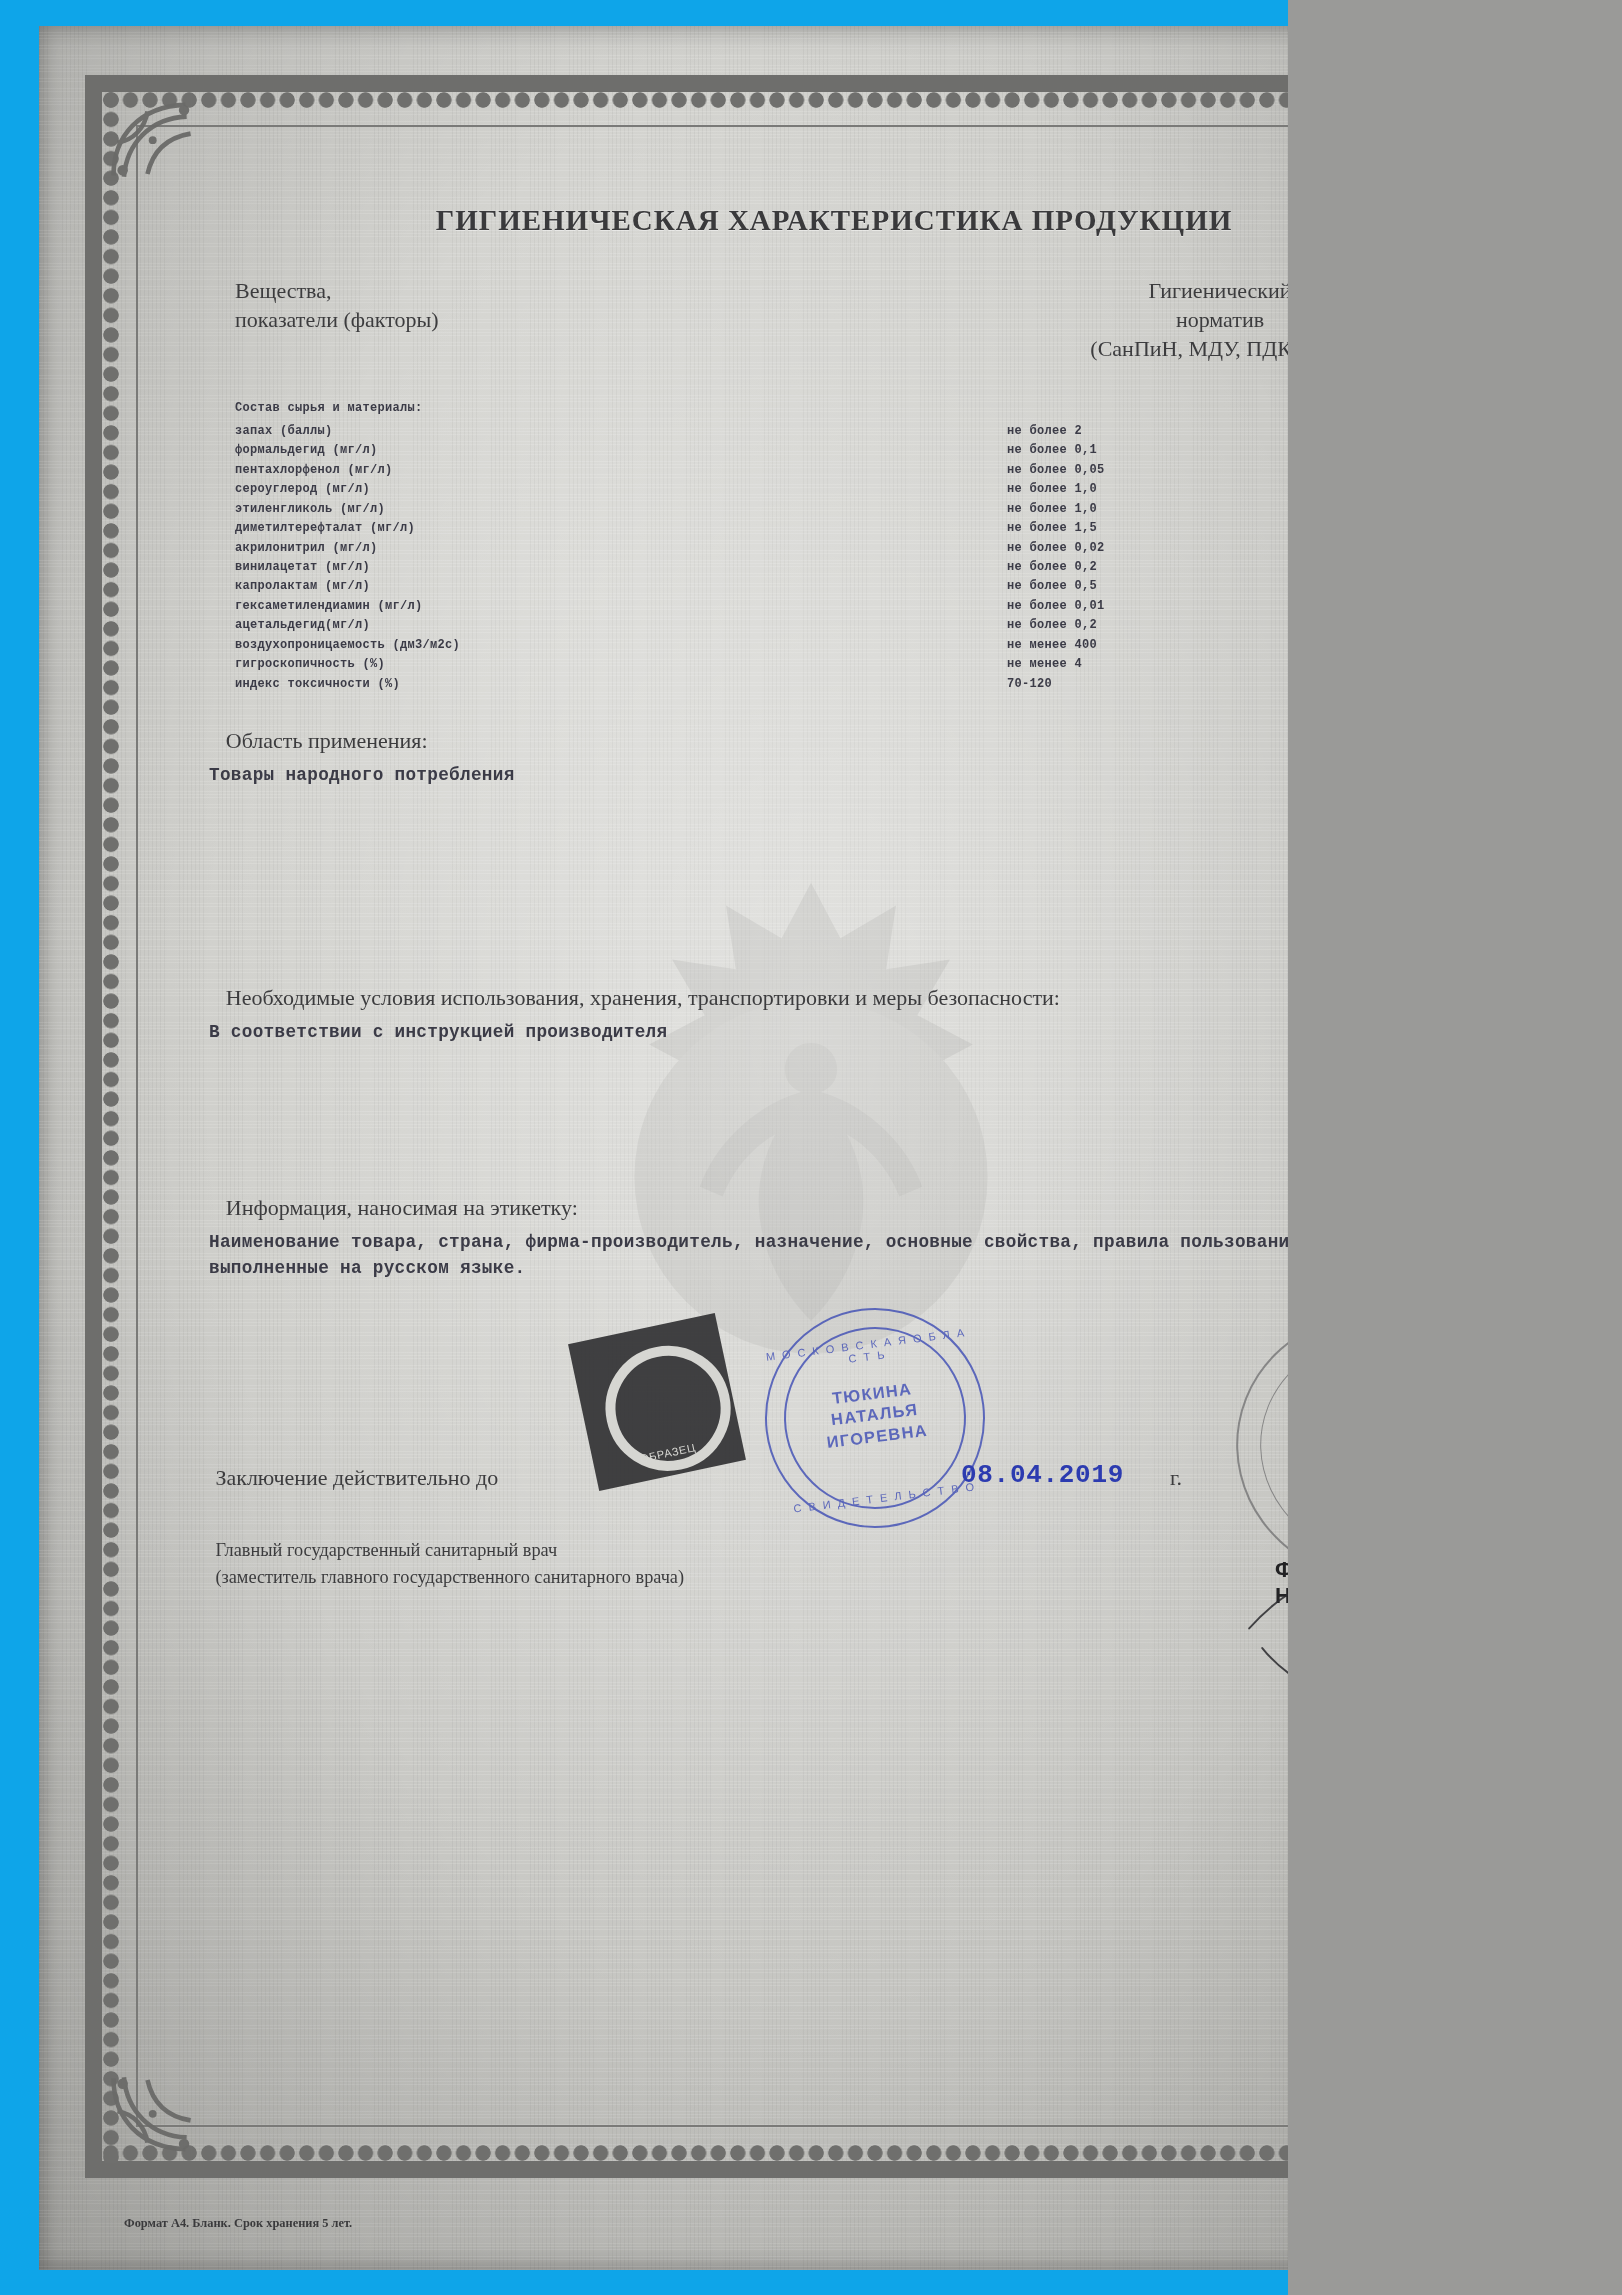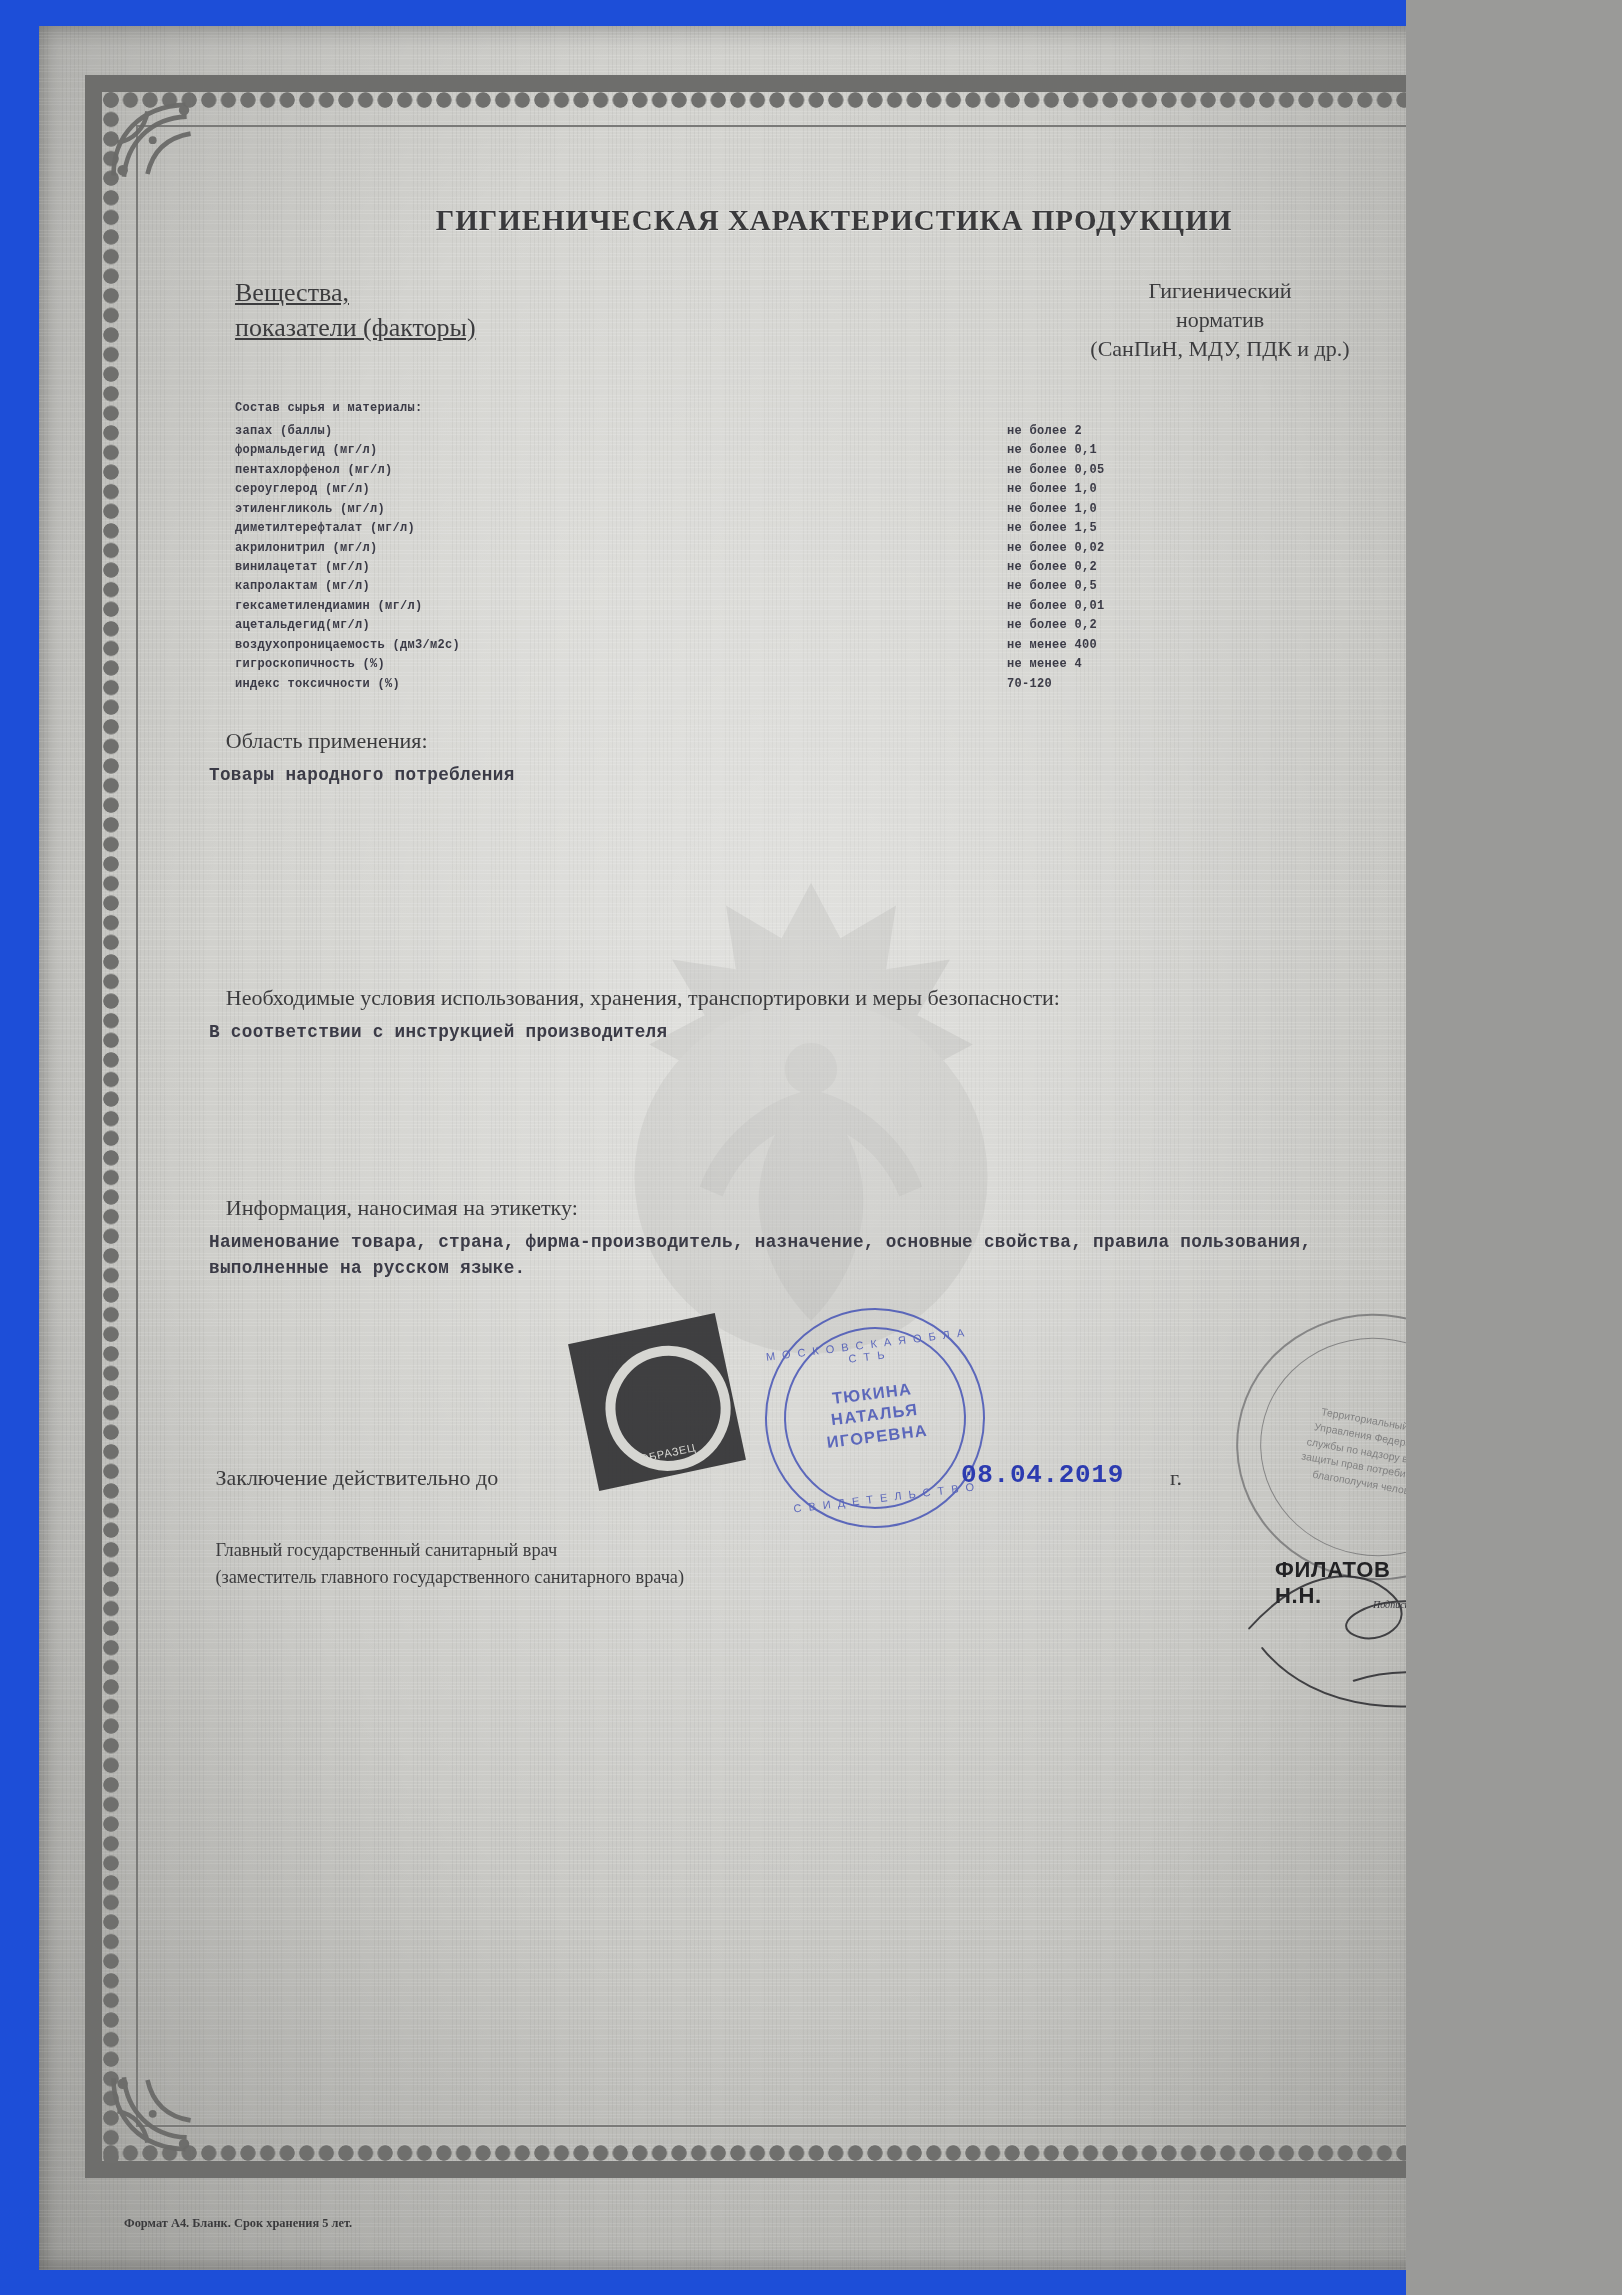--- a/index.html
+++ b/index.html
@@ -7,23 +7,23 @@
     margin: 0;
     padding: 0;
     background: #9a9a98;
   }
   body {
     font-family: "Liberation Serif", serif;
   }
 
   .page {
     position: relative;
-    width: 1406px;
+    width: 1288px;
     height: 2295px;
-    background: #1d4ed8;
+    background: #0ea5e9;
     overflow: hidden;
   }
 
   
   .paper {
     position: absolute;
     left: 39px;
     top: 26px;
     width: 1544px;
     height: 2244px;
@@ -146,24 +146,23 @@
     margin: 14.4px 0 0 0;
     text-shadow: 0 0.7px 0 rgba(255,255,255,0.4);
   }
 
   .head-row {
     display: flex;
     margin-top: 39px;
   }
   .head-left {
     width: 772px;
-    font-size: 26px;
+    font-size: 22px;
     line-height: 1.32;
     color: #3c3c3e;
-    text-decoration: underline;
   }
   .head-right {
     flex: 1;
     text-align: center;
     font-size: 22px;
     line-height: 1.32;
     color: #3c3c3e;
   }
 
   .mono-block {

